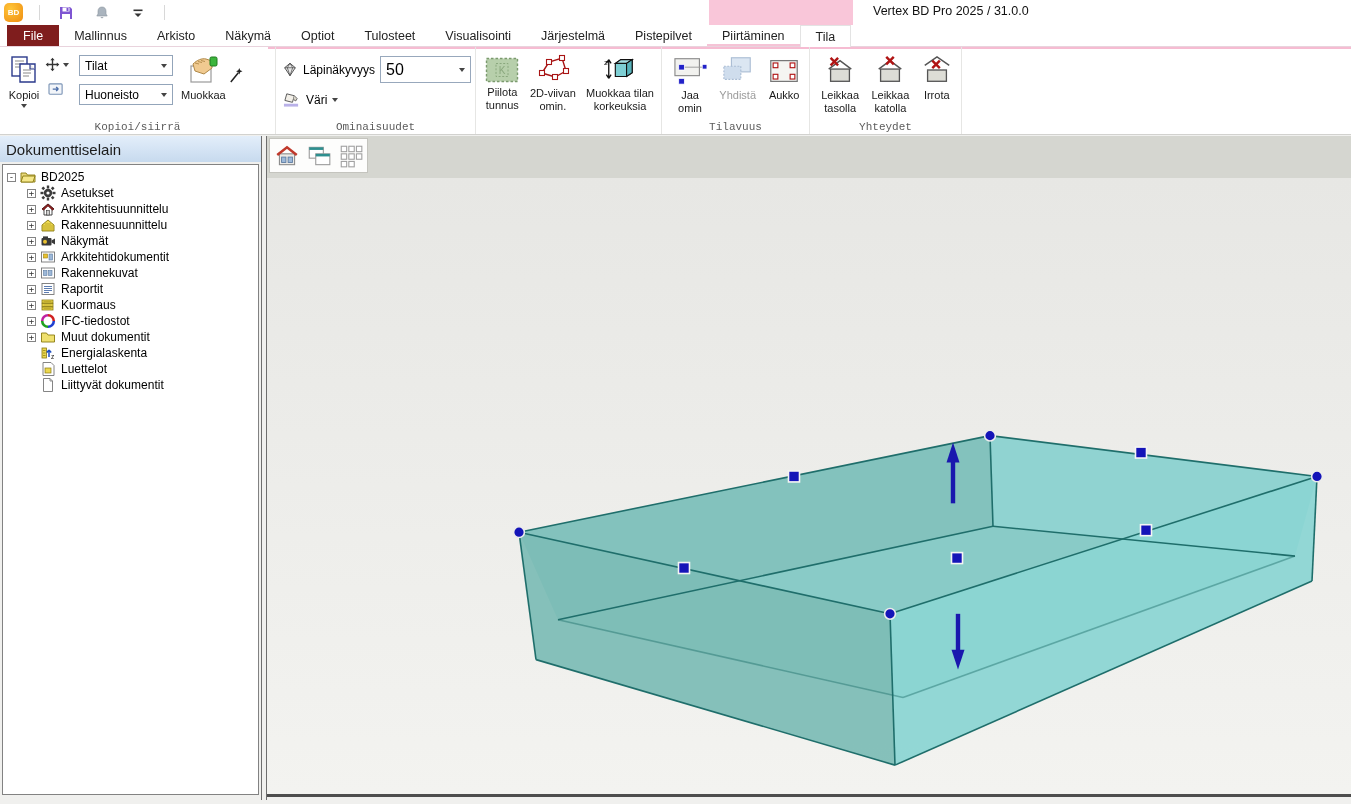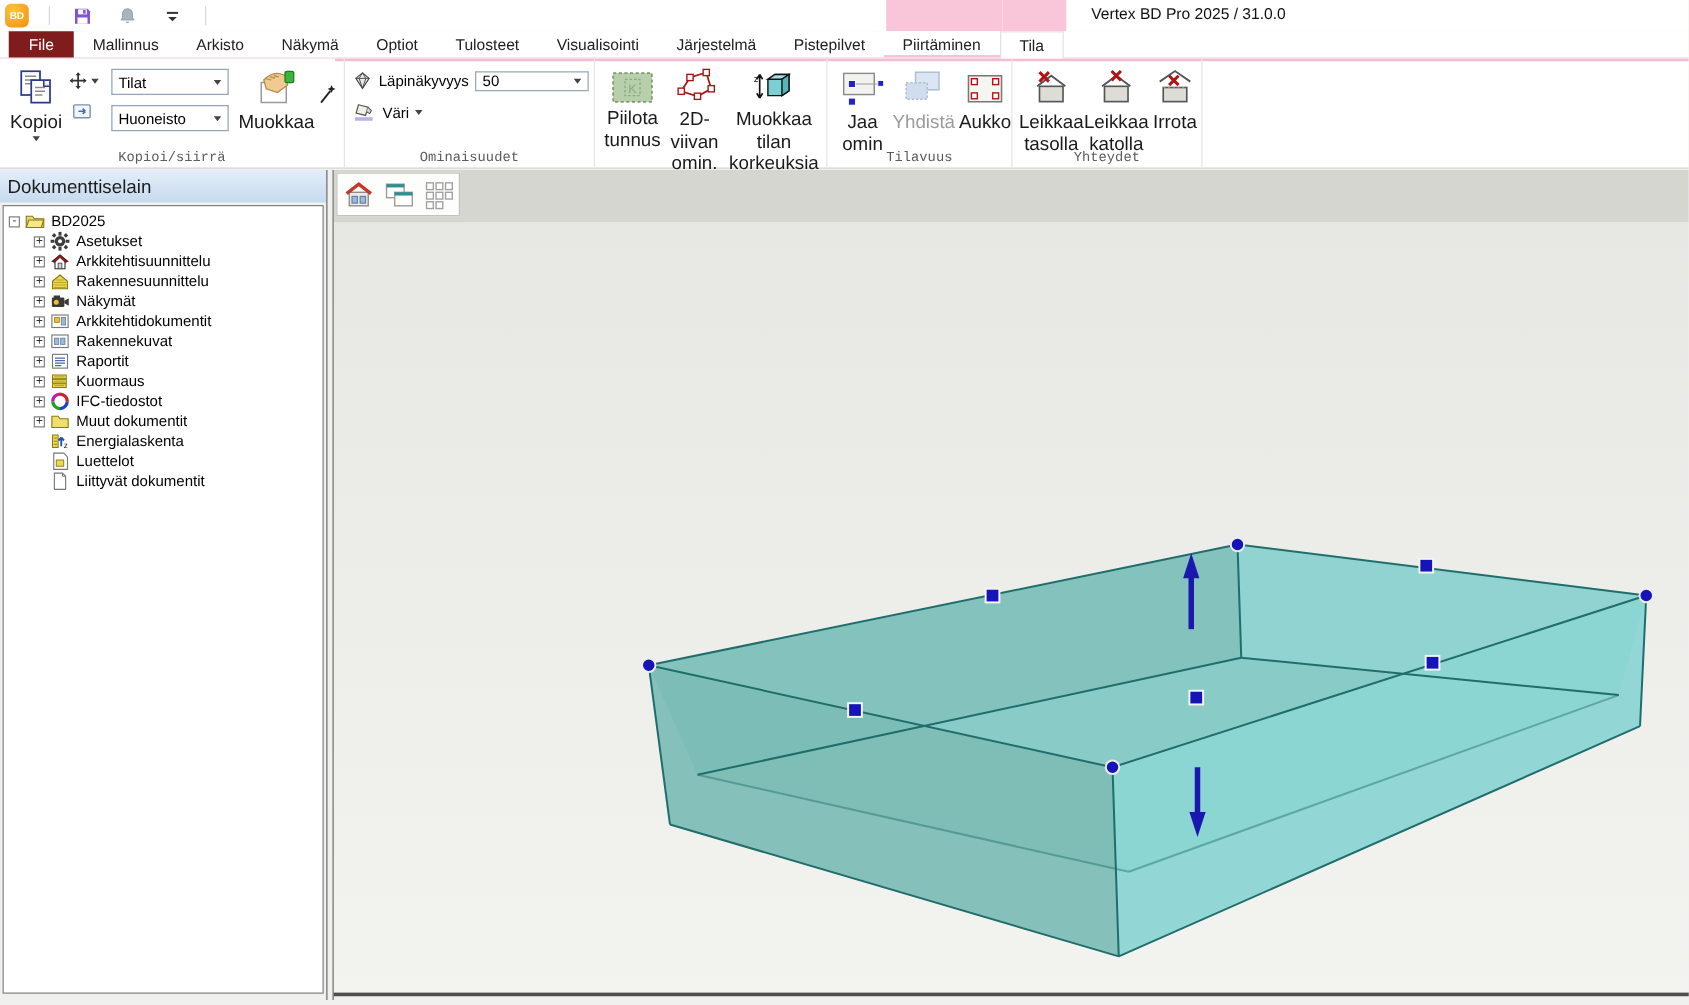--- a/index.html
+++ b/index.html
@@ -28,34 +28,34 @@
   
   #ribbon { position:relative; height:88px; background:#fff; border-bottom:1px solid #d2d2cf;
     display:flex; align-items:stretch; }
   .ribbon-topline { position:absolute; top:0; left:268px; right:0; height:2px; background:#f6bcd2; }
   .rgroup { position:relative; border-right:1px solid #e6e6e4; padding:5px 4px 14px 6px; }
   .glabel { position:absolute; bottom:1px; left:0; right:0; text-align:center;
     font-size:11px; color:#5c5c5c;font-family:Liberation Mono, monospace; }
   .grow { display:flex; align-items:flex-start; height:100%; }
   .rbtn { display:flex; flex-direction:column; align-items:center; justify-content:flex-start;
     padding:2px 2px; border-radius:2px; }
-  .rlabel { font-size:15px; color:#1a1a1a; text-align:center; line-height:1.18; margin-top:3px; }
+  .rlabel { font-size:11px; color:#1a1a1a; text-align:center; line-height:1.18; margin-top:3px; }
   .rlabel.dis { color:#9b9b9b; }
   .caret { width:0; height:0; border-left:3.5px solid transparent; border-right:3.5px solid transparent;
     border-top:4px solid #444; display:inline-block; }
   .ic32 { width:32px; height:32px; }
   .ic26 { width:26px; height:26px; }
   .ic16 { width:16px; height:16px; }
   .vsel { width:94px; height:21px; border:1px solid #93a5ba; background:#fff; display:flex;
     align-items:center; padding:0 5px; font-size:12px; color:#000; }
   .vsel .caret { margin-left:auto; }
   .selcol { display:flex; flex-direction:column; gap:8px; margin:3px 6px 0 6px; }
   .row { display:flex; align-items:center; gap:5px; }
-  .combo { width:96px; height:16px; border:1px solid #98a8bc; background:#fff; display:flex;
-    align-items:center; padding:0 5px; font-size:12px;gap:12px; }
+  .combo { width:96px; height:27px; border:1px solid #98a8bc; background:#fff; display:flex;
+    align-items:center; padding:0 5px; font-size:16px;gap:12px; }
   .combo .caret { margin-left:auto; }
   .smallcol { display:flex; flex-direction:column; gap:9px; margin:4px 4px 0 2px; align-items:center; }
 
   
   #main { position:absolute; left:0; top:136px; width:1351px; height:668px; background:#f0f0ee; }
 
   #sidebar { position:absolute; left:0; top:0; width:261px; height:668px; }
   #sidebar-header { height:26px; background:linear-gradient(#e3eefa,#c7daee);
     font-size:15px; color:#1c1c1c; display:flex; align-items:center; padding-left:6px; }
   #tree-panel { position:absolute; left:2px; right:2px; top:28px; bottom:9px;

